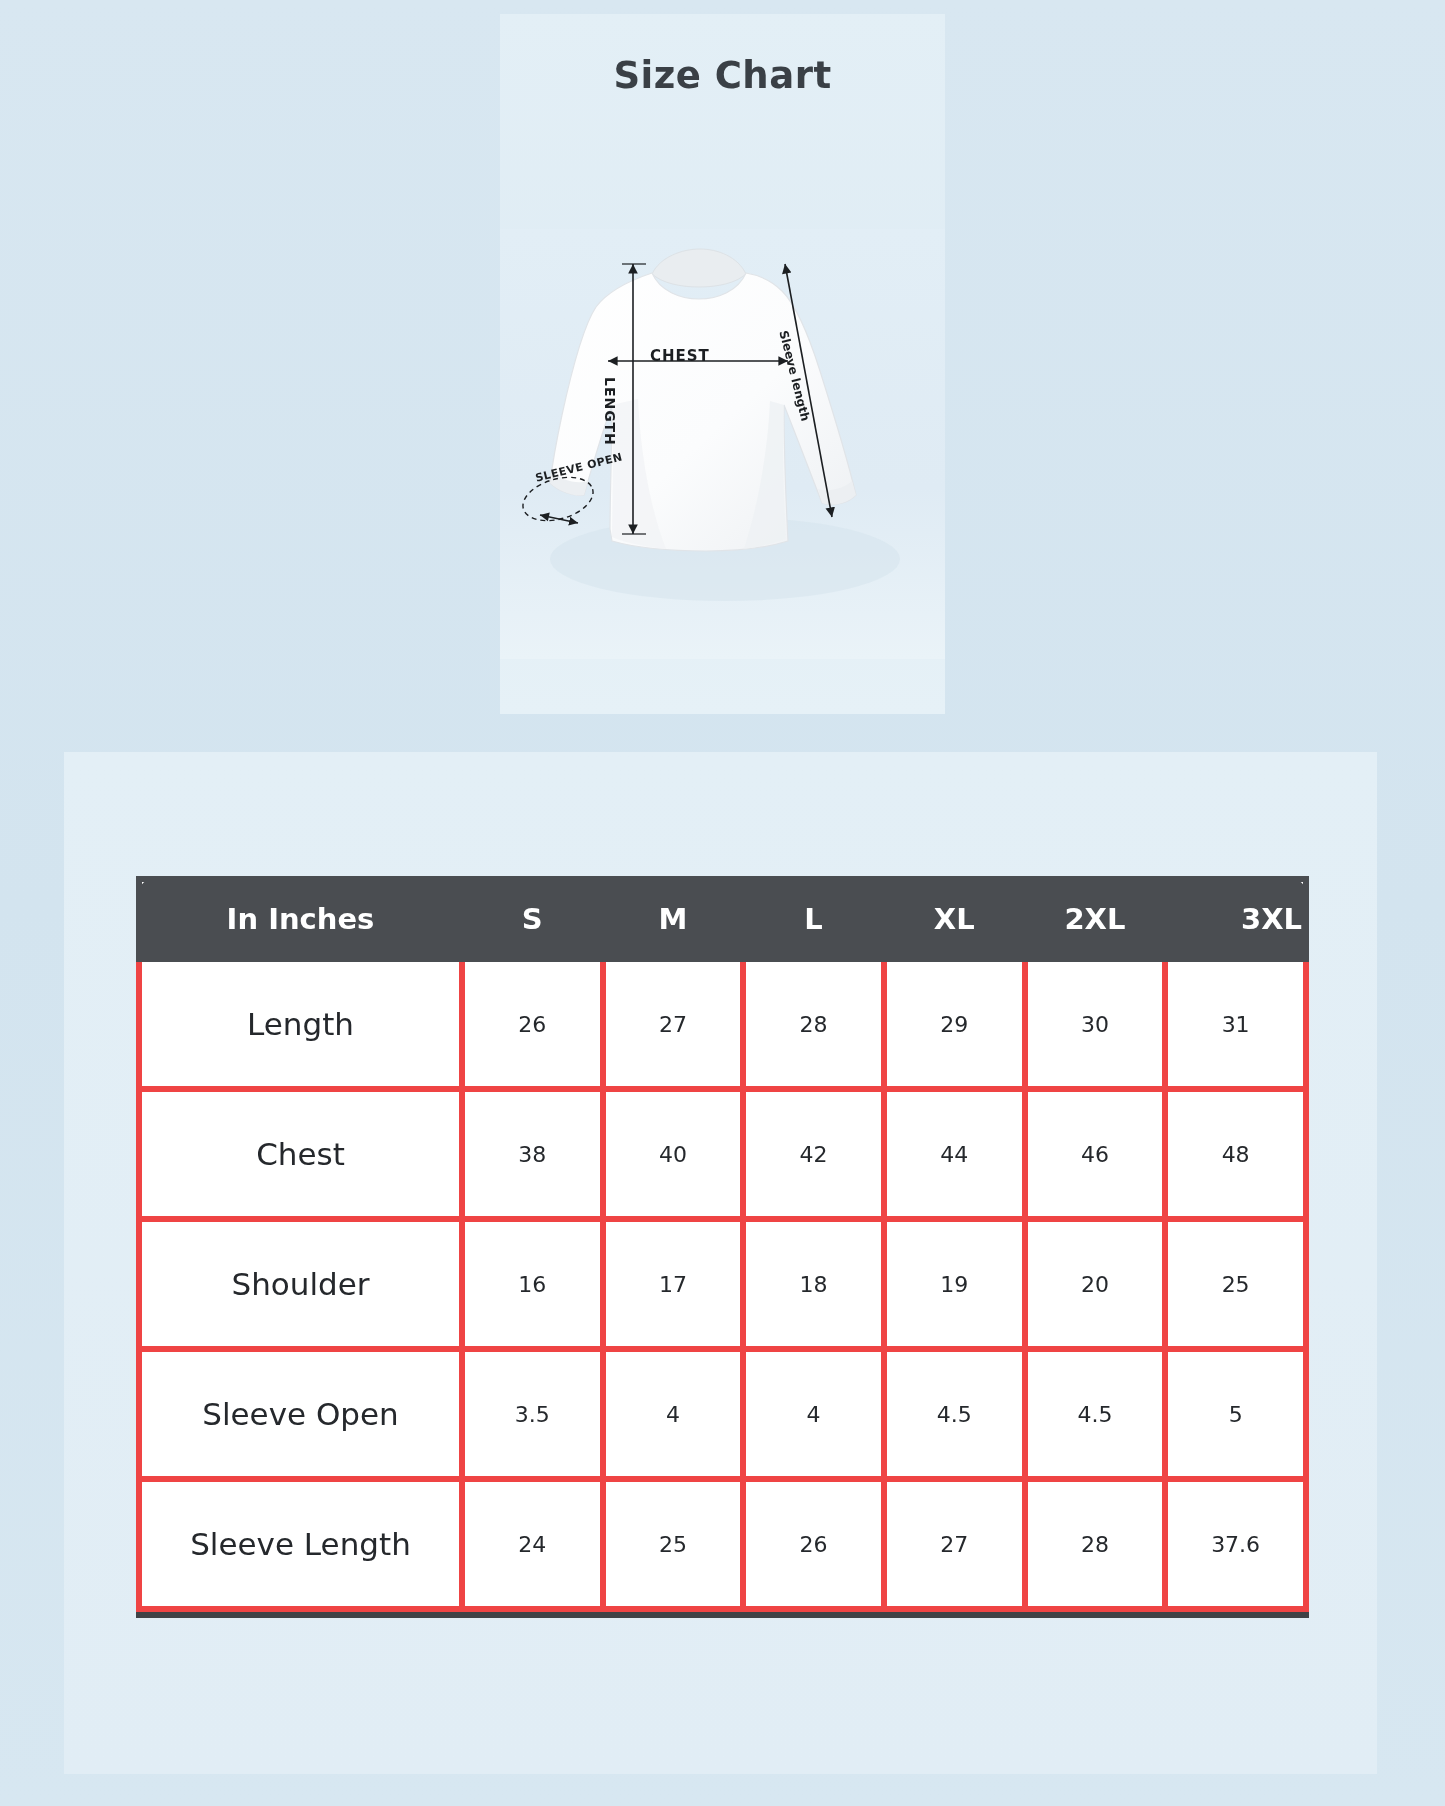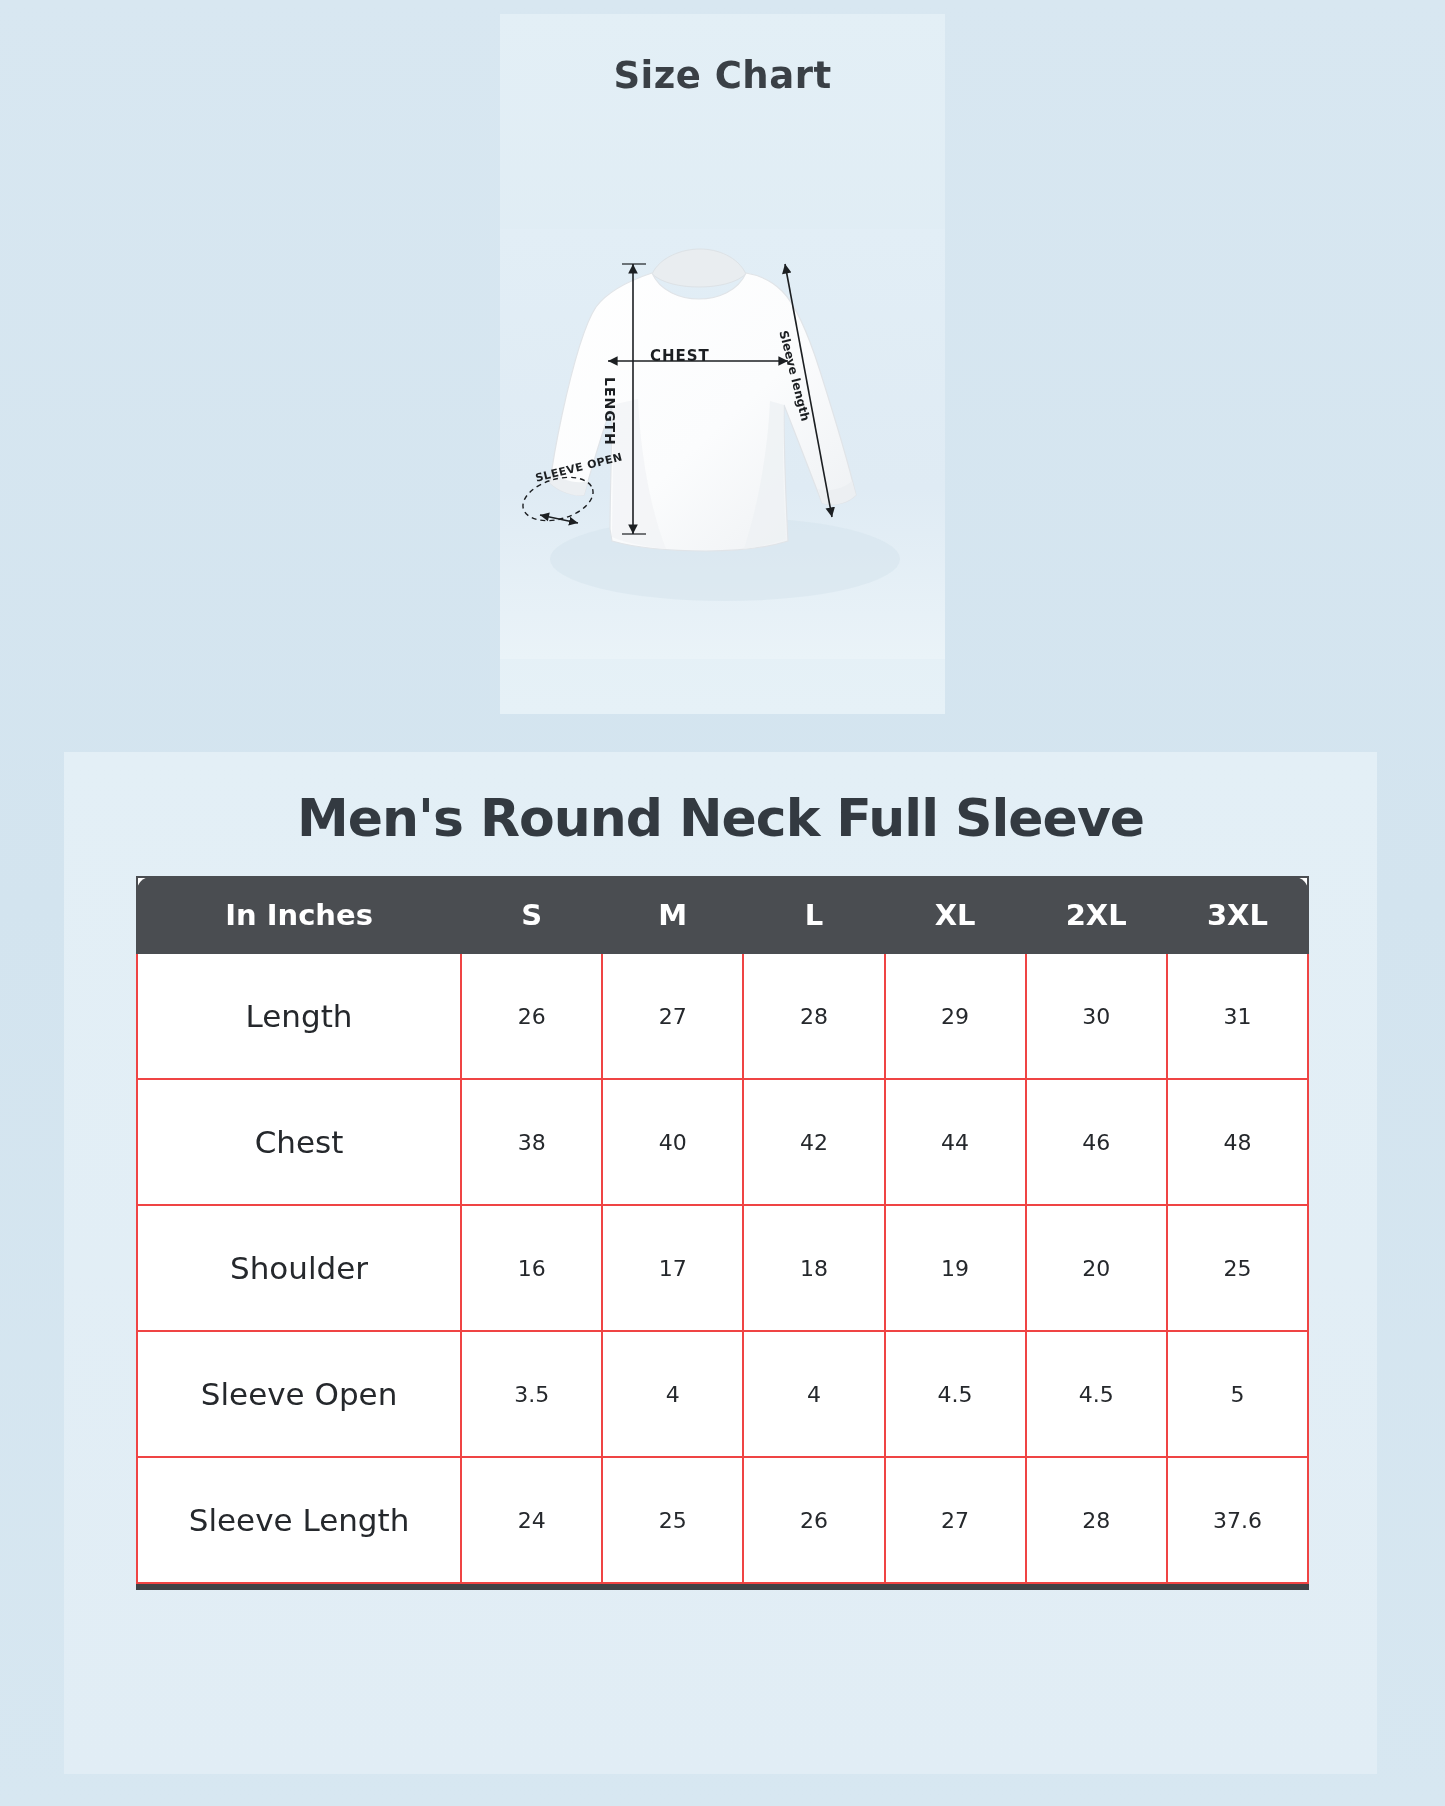--- a/index.html
+++ b/index.html
@@ -78,37 +78,38 @@
     left: 72px;
     top: 124px;
     width: 1173px;
     border-collapse: collapse;
     table-layout: fixed;
     background: #ffffff;
     box-shadow: 0 6px 0 0 #3f4246;
   }
   table.size-table th,
   table.size-table td {
-    border: 2px solid #ef4444;
+    border: 6px solid #ef4444;
     text-align: center;
     font-family: "DejaVu Sans", sans-serif;
   }
   table.size-table thead th {
     background: #4a4d51;
     color: #ffffff;
     font-size: 29px;
     font-weight: bold;
     height: 72px;
     border-color: #4a4d51;
   }
   table.size-table thead th:first-child {
     border-top-left-radius: 14px;
   }
   table.size-table thead th:last-child {
     border-top-right-radius: 14px;
+    text-align: right;
   }
   table.size-table tbody td {
     height: 122px;
     font-size: 22px;
     color: #25282c;
     font-weight: normal;
   }
   table.size-table tbody td.rowlabel {
     font-size: 31px;
     color: #25282c;
@@ -233,21 +234,20 @@
       </svg>
 
       <div class="lbl lbl-chest">CHEST</div>
       <div class="lbl lbl-length">LENGTH</div>
       <div class="lbl lbl-sleeve-length">Sleeve length</div>
       <div class="lbl lbl-sleeve-open">SLEEVE OPEN</div>
     </div>
   </div>
 
   <div class="card">
-    <div class="card-title">Men's Round Neck Full Sleeve</div>
 
     <table class="size-table">
       <colgroup>
         <col class="c0">
           <col class="cx">
           <col class="cx">
           <col class="cx">
           <col class="cx">
           <col class="cx">
           <col class="cx">

